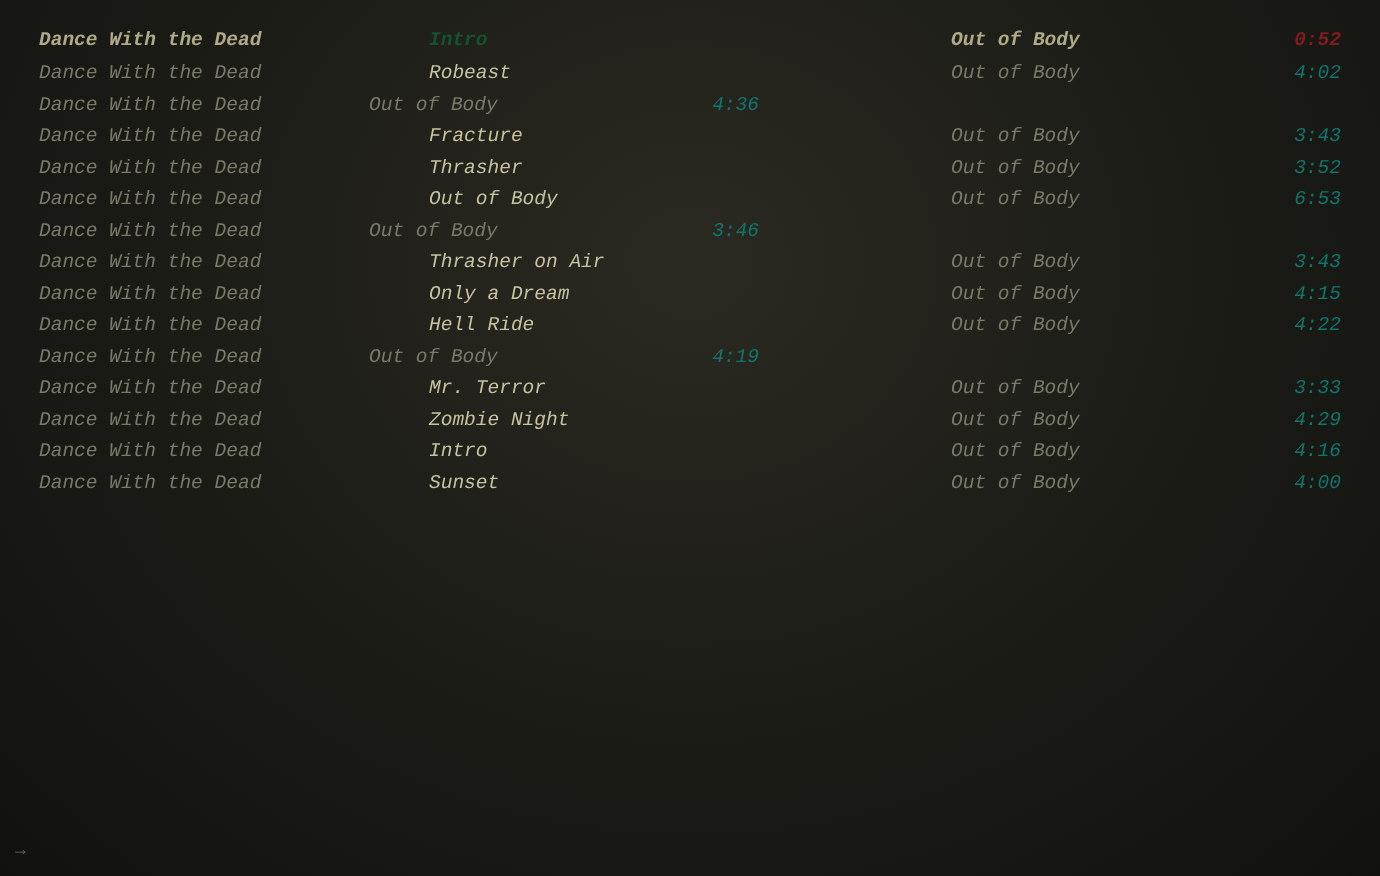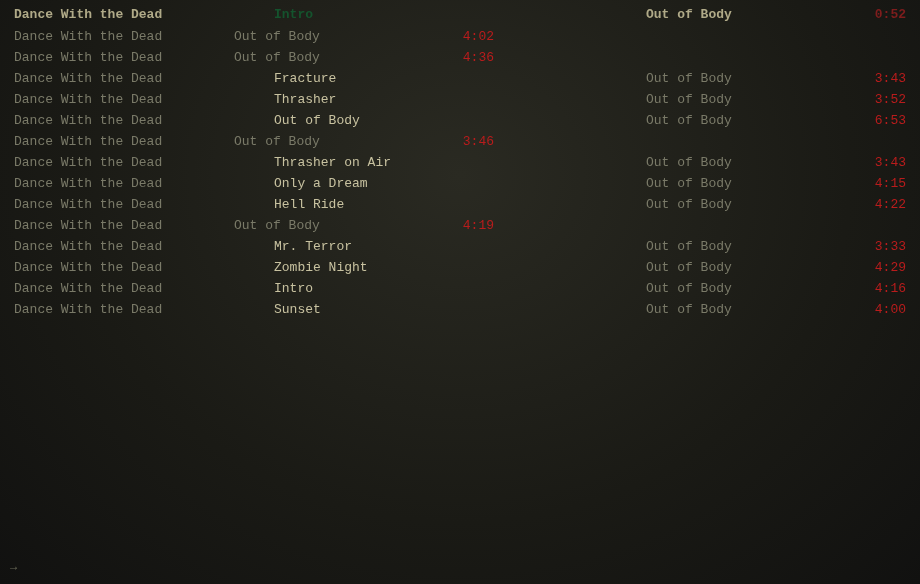--- a/index.html
+++ b/index.html
@@ -14,22 +14,23 @@
       background: #1a1a18;
       background: radial-gradient(ellipse at 50% 30%, #2a2a22 0%, #1a1a15 60%, #111110 100%);
       font-family: 'Courier New', Courier, monospace;
       color: #8a8a78;
       font-size: 13px;
       overflow: hidden;
       position: relative;
     }
 
     .track-list {
-      padding: 4px;
+      padding: 16px;
       width: 100%;
+      font-style: italic;
     }
 
     .track-row {
       display: flex;
       align-items: center;
       padding: 3px 10px 3px 10px;
       width: 100%;
     }
 
     .track-row.header {
@@ -66,21 +67,21 @@
     }
 
     .track-row.header .col-album {
       color: #b0aa88;
     }
 
     .col-duration {
       width: 60px;
       flex-shrink: 0;
       text-align: right;
-      color: #b91c1c;
+      color: #0f766e;
     }
 
     .track-row.header .col-duration {
       color: #7f1d1d;
     }
 
     .bottom-bar {
       position: absolute;
       bottom: 10px;
       left: 10px;
@@ -93,20 +94,21 @@
 
 <div class="track-list">
   <div class="track-row header">
     <span class="col-artist">Dance With the Dead</span>
     <span class="col-title">Intro</span>
     <span class="col-album">Out of Body</span>
     <span class="col-duration">0:52</span>
   </div>
 <div class="track-row">
       <span class="col-artist">Dance With the Dead</span>
+      <span class="col-title">Robeast</span>
       <span class="col-album">Out of Body</span>
       <span class="col-duration">4:02</span>
     </div>
     <div class="track-row">
       <span class="col-artist">Dance With the Dead</span>
       <span class="col-album">Out of Body</span>
       <span class="col-duration">4:36</span>
     </div>
     <div class="track-row">
       <span class="col-artist">Dance With the Dead</span>

